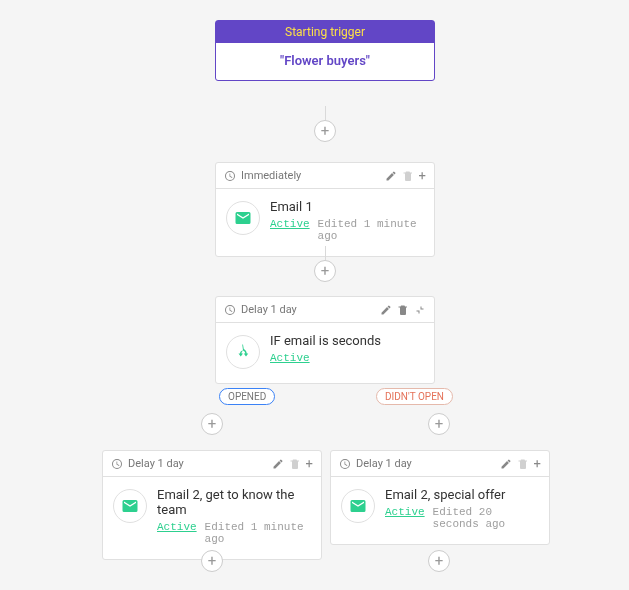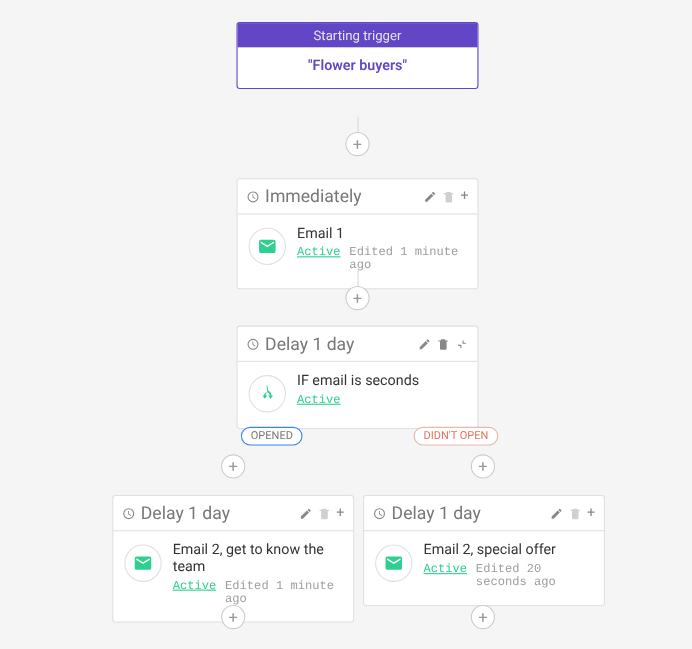--- a/index.html
+++ b/index.html
@@ -21,21 +21,21 @@
   .trigger-card {
     position: absolute;
     width: 220px;
     border: 1px solid #6246c6;
     border-radius: 3px;
     background: #fff;
     text-align: center;
   }
   .trigger-header {
     background: #6246c6;
-    color: #e5e5e5;
+    color: #fde047;
     font-size: 12px;
     padding: 4px 0;
   }
   .trigger-body { padding: 10px 8px 12px; }
   .trigger-title { color: #6246c6; font-size: 14px; font-weight: 600; }
   .trigger-subtitle { color: #6246c6; font-size: 13px; font-weight: 600; }
   .trigger-stats { color: #9e9e9e; font-size: 11px; margin-top: 6px; }
 
   
   .add-btn {
@@ -66,21 +66,21 @@
     padding: 6px 8px;
     display: flex;
     align-items: center;
     justify-content: space-between;
   }
   .step-header-left {
     display: flex;
     align-items: center;
     gap: 5px;
     color: #777;
-    font-size: 16px;
+    font-size: 11px;
   }
   .step-header-actions {
     display: flex;
     align-items: center;
     gap: 5px;
   }
   .hdr-icon {
     width: 12px; height: 12px;
     color: #888;
     display: inline-flex;

